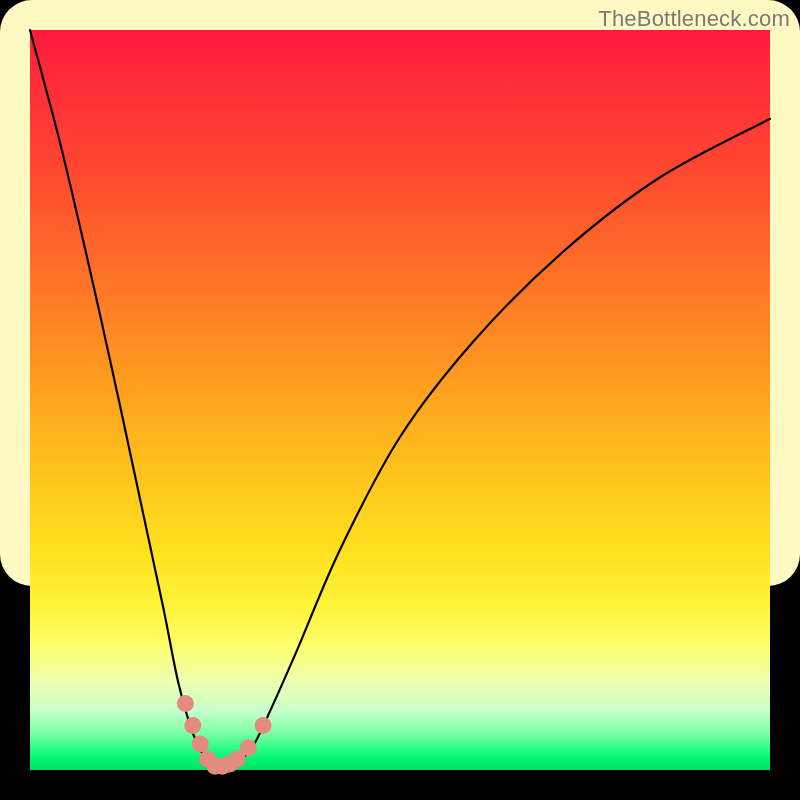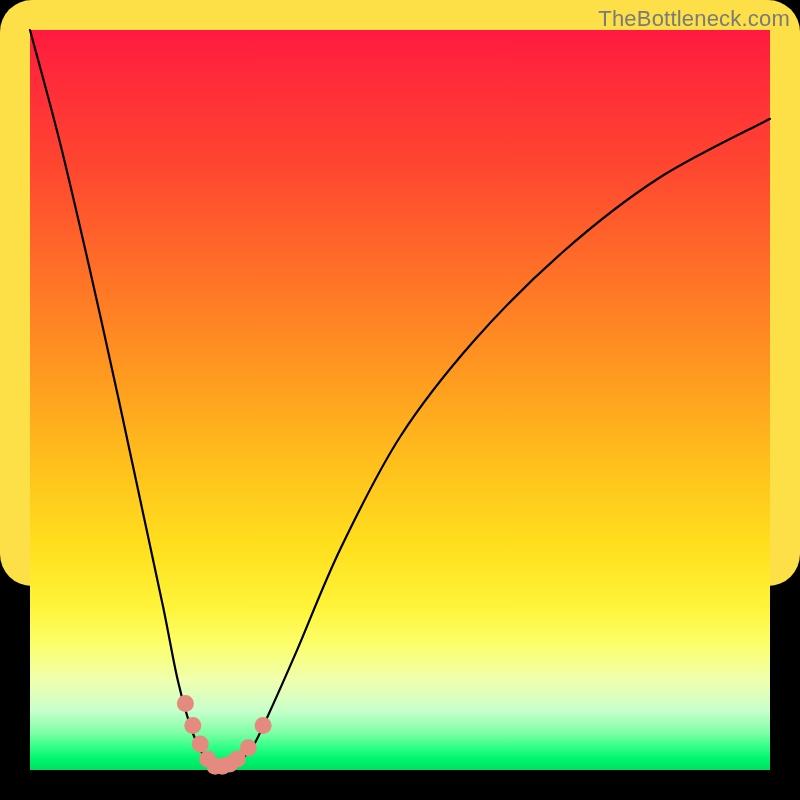--- a/index.html
+++ b/index.html
@@ -8,21 +8,21 @@
     width: 800px;
     height: 800px;
     background: #000;
     overflow: hidden;
     font-family: Arial, Helvetica, sans-serif;
   }
   .frame {
     position: relative;
     width: 800px;
     height: 586px;
-    background: #fde047;
+    background: #fef9c3;
     border-radius: 32px;
   }
   .plot-area {
     position: absolute;
     left: 30px;
     top: 30px;
     width: 740px;
     height: 740px;
     background: linear-gradient(
       to bottom,

